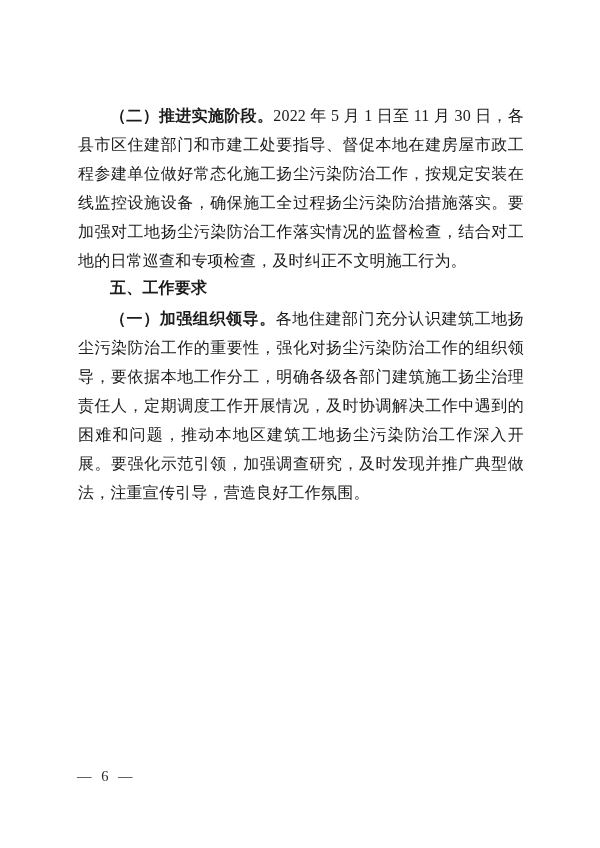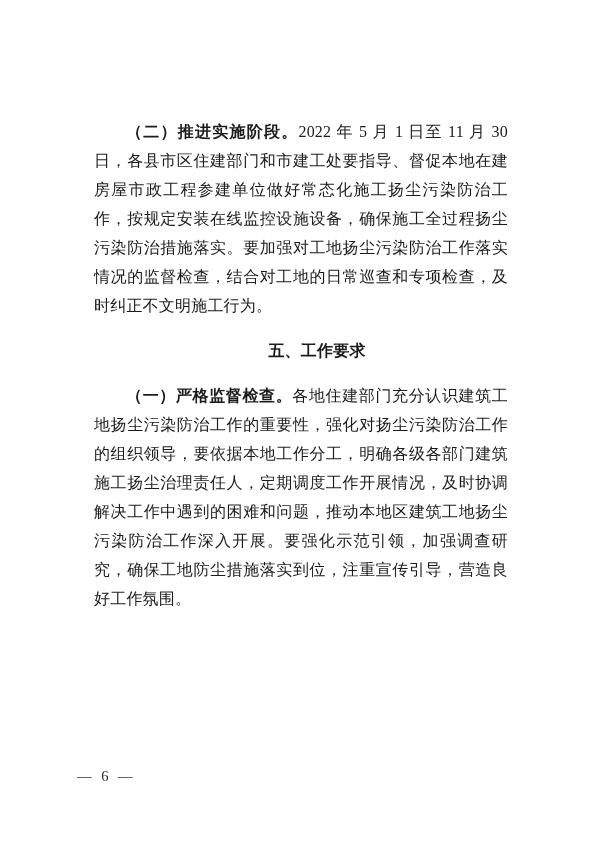--- a/index.html
+++ b/index.html
@@ -23,34 +23,35 @@
     height: 848px;
     background: #ffffff;
   }
   .content {
     position: absolute;
     left: 78px;
     top: 101px;
     width: 446px;
   }
   .content p {
-    margin: 16px;
+    margin: 0;
     font-size: 16px;
     line-height: 29px;
     text-align: justify;
     text-indent: 2em;
     letter-spacing: 0.2px;
     word-break: break-all;
   }
   .content p .lead {
     font-weight: bold;
   }
   .content p.heading {
     font-weight: bold;
-    text-align: center;
+    text-align: left;
+    font-family: Liberation Mono, monospace;
   }
   .page-number {
     position: absolute;
     left: 77px;
     top: 766px;
     font-size: 14.5px;
     line-height: 20px;
     color: #2a2a2a;
     letter-spacing: 3px;
     font-family: "Liberation Serif", "DejaVu Serif", serif;
@@ -60,19 +61,19 @@
 <body>
 
 <div class="page">
   <div class="content">
 
     <p><span class="lead">（二）推进实施阶段。</span><span>2022 年 5 月 1 日至 11 月 30 日，各县市区住建部门和市建工处要指导、督促本地在建房屋市政工程参建单位做好常态化施工扬尘污染防治工作，按规定安装在线监控设施设备，确保施工全过程扬尘污染防治措施落实。要加强对工地扬尘污染防治工作落实情况的监督检查，结合对工地的日常巡查和专项检查，及时纠正不文明施工行为。</span></p>
 
 
     <p class="heading">五、工作要求</p>
 
-    <p><span class="lead">（一）严格监督检查。</span><span>各地住建部门充分认识建筑工地扬尘污染防治工作的重要性，强化对扬尘污染防治工作的组织领导，要依据本地工作分工，明确各级各部门建筑施工扬尘治理责任人，定期调度工作开展情况，及时协调解决工作中遇到的困难和问题，推动本地区建筑工地扬尘污染防治工作深入开展。要强化示范引领，加强调查研究，确保工地防尘措施落实到位，注重宣传引导，营造良好工作氛围。</span></p>
+    <p><span class="lead">（一）加强组织领导。</span><span>各地住建部门充分认识建筑工地扬尘污染防治工作的重要性，强化对扬尘污染防治工作的组织领导，要依据本地工作分工，明确各级各部门建筑施工扬尘治理责任人，定期调度工作开展情况，及时协调解决工作中遇到的困难和问题，推动本地区建筑工地扬尘污染防治工作深入开展。要强化示范引领，加强调查研究，及时发现并推广典型做法，注重宣传引导，营造良好工作氛围。</span></p>
 
 
   </div>
 
   <div class="page-number">— 6 —</div>
 </div>
 
 </body></html>

